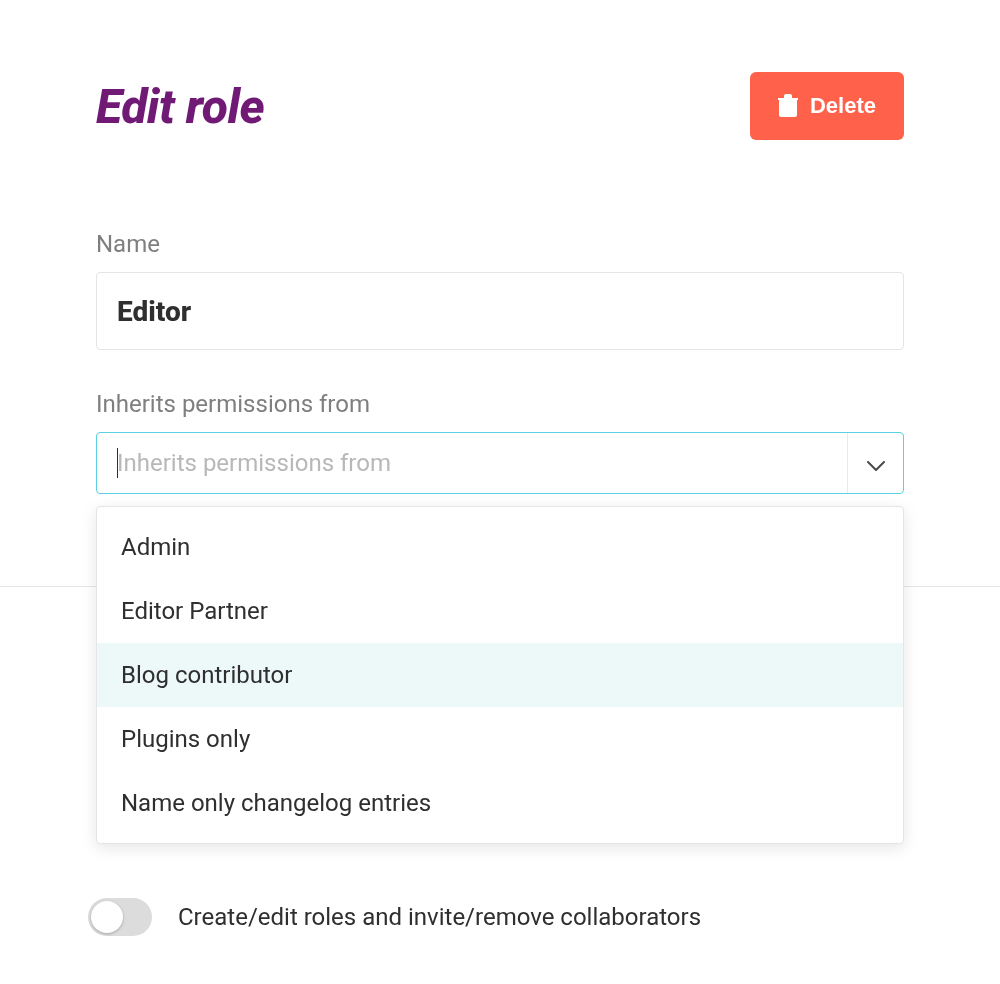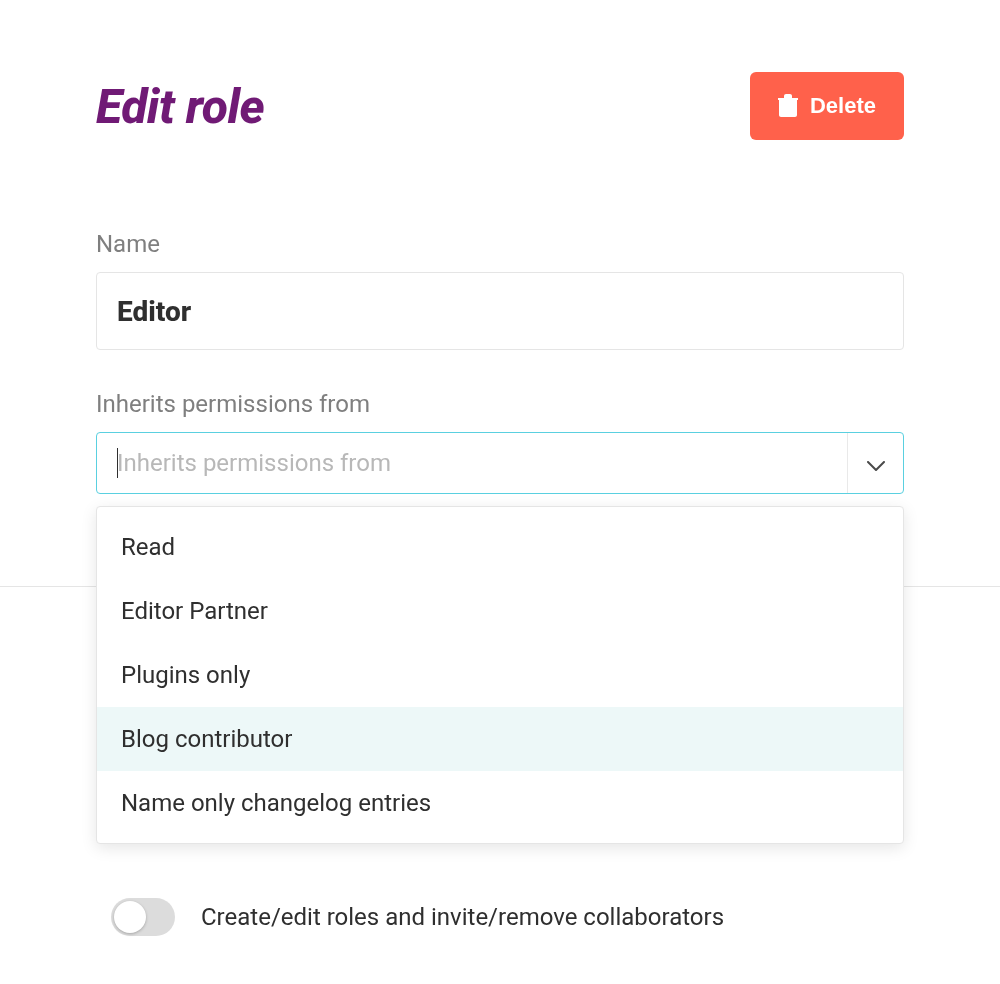--- a/index.html
+++ b/index.html
@@ -136,21 +136,21 @@
       position: absolute;
       left: 0;
       right: 0;
       top: 586px;
       height: 1px;
       background: #e5e5e5;
       z-index: 1;
     }
     .toggle-row {
       position: absolute;
-      left: 111px;
+      left: 88px;
       top: 898px;
       display: flex;
       align-items: center;
       gap: 26px;
       z-index: 1;
     }
     .toggle {
       width: 64px;
       height: 38px;
       border-radius: 19px;
@@ -206,24 +206,24 @@
         <div class="caret-wrap">
           <span>
             <svg width="18" height="10" viewBox="0 0 18 10" fill="none">
               <path d="M1 1L9 9L17 1" stroke="#4a4a4a" stroke-width="2" stroke-linecap="round" stroke-linejoin="round"></path>
             </svg>
           </span>
         </div>
       </div>
       <div class="dropdown-menu" id="dropdown-menu">
 
-      <div class="dropdown-item">Read</div>
+      <div class="dropdown-item">Admin</div>
           <div class="dropdown-item">Editor Partner</div>
+          <div class="dropdown-item highlighted">Blog contributor</div>
           <div class="dropdown-item">Plugins only</div>
-          <div class="dropdown-item highlighted">Blog contributor</div>
           <div class="dropdown-item">Name only changelog entries</div>
         </div>
     </div>
   </div>
 </div>
 
 <div class="divider"></div>
 
 <div class="toggle-row">
   <div class="toggle">

